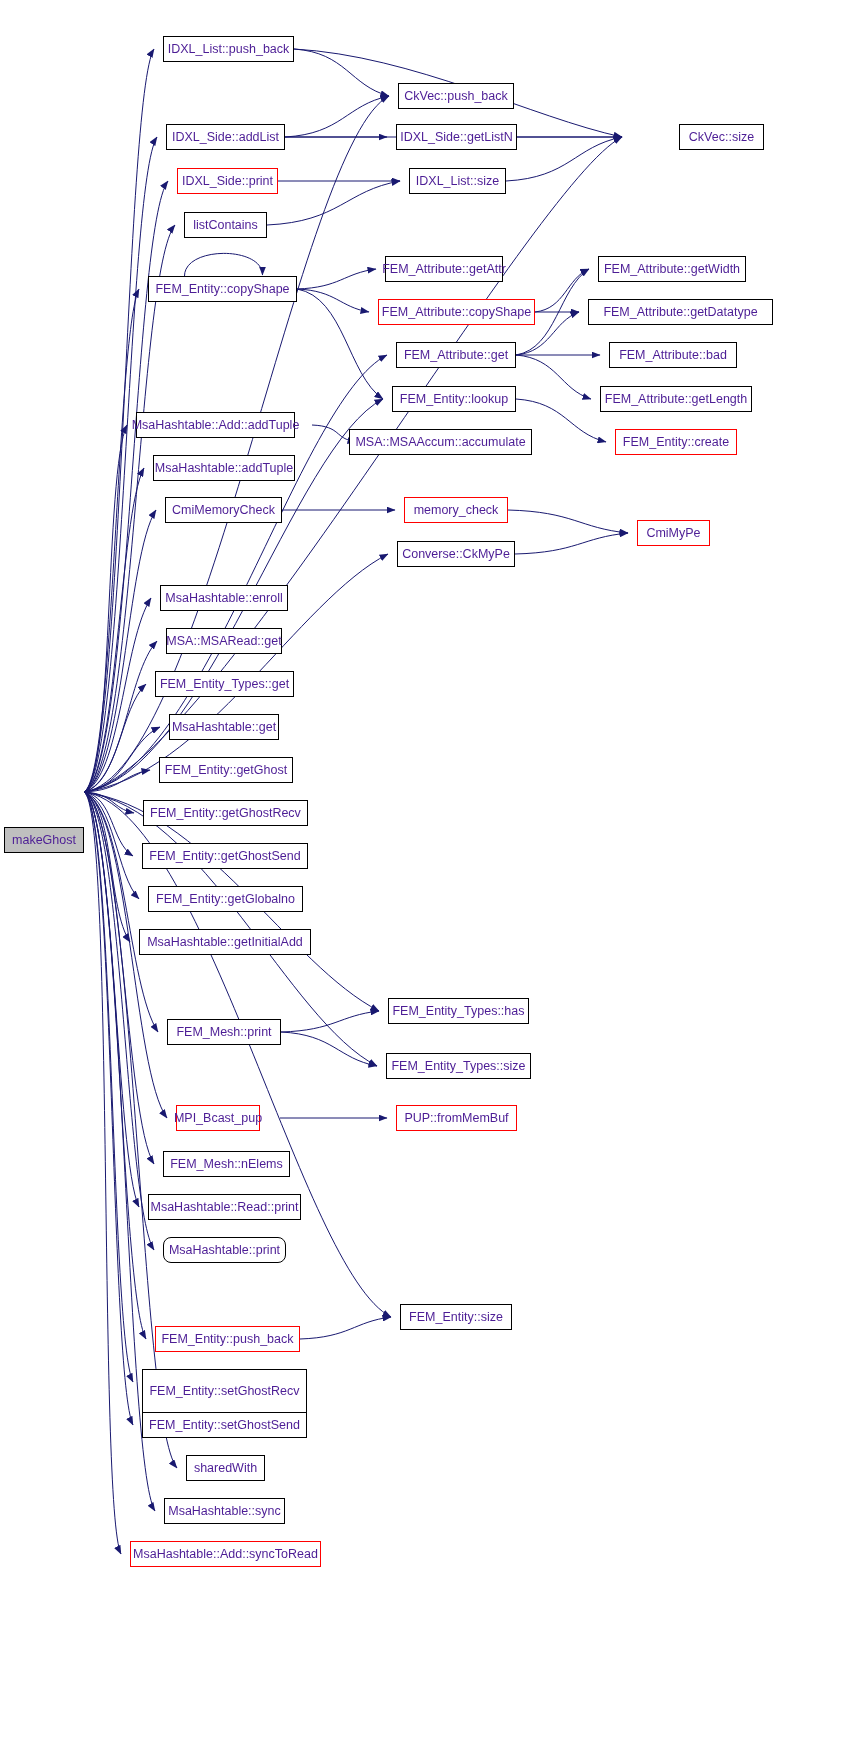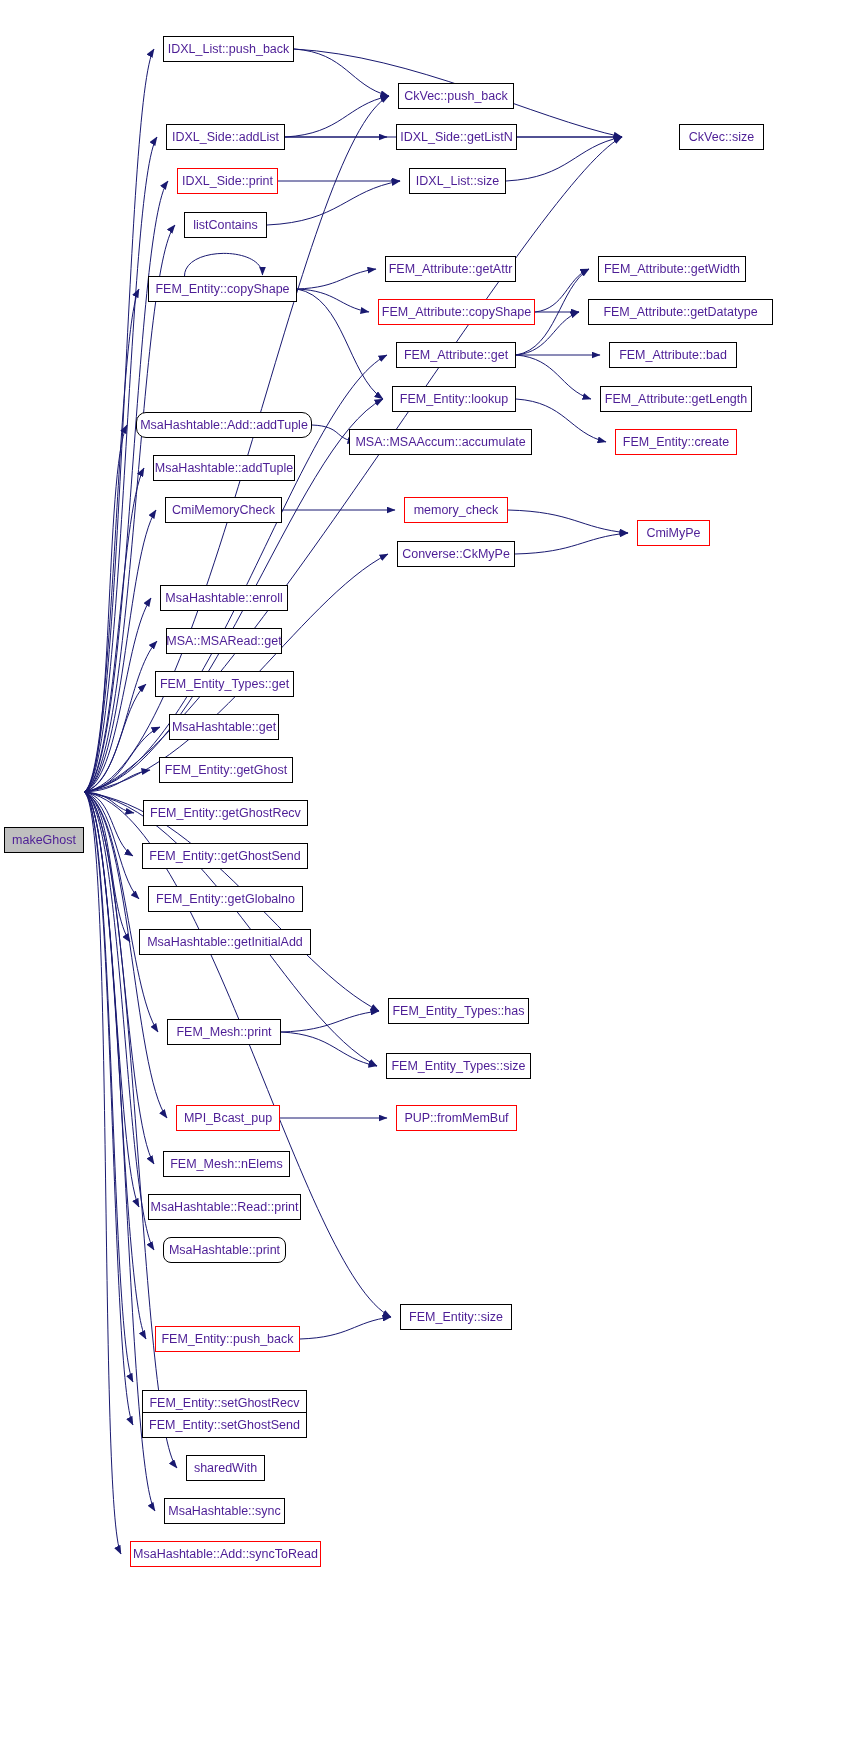--- a/index.html
+++ b/index.html
@@ -112,21 +112,21 @@
     </div>
     <div class="node" style="left: 409px; top: 168px; width: 97px; height: 26px; text-align: right;">
       <span class="nlabel">IDXL_List::size</span>
     </div>
     <div class="node" style="left: 184px; top: 212px; width: 83px; height: 26px;">
       <span class="nlabel">listContains</span>
     </div>
     <div class="node" style="left: 148px; top: 276px; width: 149px; height: 26px;">
       <span class="nlabel">FEM_Entity::copyShape</span>
     </div>
-    <div class="node" style="left: 385px; top: 256px; width: 131px; height: 26px;">
+    <div class="node" style="left: 385px; top: 256px; width: 118px; height: 26px;">
       <span class="nlabel">FEM_Attribute::getAttr</span>
     </div>
     <div class="node red" style="left: 378px; top: 299px; width: 157px; height: 26px;">
       <span class="nlabel">FEM_Attribute::copyShape</span>
     </div>
     <div class="node" style="left: 598px; top: 256px; width: 148px; height: 26px;">
       <span class="nlabel">FEM_Attribute::getWidth</span>
     </div>
     <div class="node" style="left: 588px; top: 299px; width: 185px; height: 26px;">
       <span class="nlabel">FEM_Attribute::getDatatype</span>
@@ -136,21 +136,21 @@
     </div>
     <div class="node" style="left: 609px; top: 342px; width: 128px; height: 26px;">
       <span class="nlabel">FEM_Attribute::bad</span>
     </div>
     <div class="node" style="left: 392px; top: 386px; width: 124px; height: 26px;">
       <span class="nlabel">FEM_Entity::lookup</span>
     </div>
     <div class="node" style="left: 600px; top: 386px; width: 152px; height: 26px;">
       <span class="nlabel">FEM_Attribute::getLength</span>
     </div>
-    <div class="node" style="left: 136px; top: 412px; width: 176px; height: 26px; border-radius: 10px;">
+    <div class="node" style="left: 136px; top: 412px; width: 159px; height: 26px;">
       <span class="nlabel">MsaHashtable::Add::addTuple</span>
     </div>
     <div class="node" style="left: 349px; top: 429px; width: 183px; height: 26px;">
       <span class="nlabel">MSA::MSAAccum::accumulate</span>
     </div>
     <div class="node red" style="left: 615px; top: 429px; width: 122px; height: 26px;">
       <span class="nlabel">FEM_Entity::create</span>
     </div>
     <div class="node" style="left: 153px; top: 455px; width: 142px; height: 26px;">
       <span class="nlabel">MsaHashtable::addTuple</span>
@@ -196,42 +196,42 @@
     </div>
     <div class="node" style="left: 167px; top: 1019px; width: 114px; height: 26px;">
       <span class="nlabel">FEM_Mesh::print</span>
     </div>
     <div class="node" style="left: 388px; top: 998px; width: 141px; height: 26px;">
       <span class="nlabel">FEM_Entity_Types::has</span>
     </div>
     <div class="node" style="left: 386px; top: 1053px; width: 145px; height: 26px;">
       <span class="nlabel">FEM_Entity_Types::size</span>
     </div>
-    <div class="node red" style="left: 176px; top: 1105px; width: 104px; height: 26px;">
+    <div class="node red" style="left: 176px; top: 1105px; width: 84px; height: 26px;">
       <span class="nlabel">MPI_Bcast_pup</span>
     </div>
     <div class="node red" style="left: 396px; top: 1105px; width: 121px; height: 26px;">
       <span class="nlabel">PUP::fromMemBuf</span>
     </div>
     <div class="node" style="left: 163px; top: 1151px; width: 127px; height: 26px;">
       <span class="nlabel">FEM_Mesh::nElems</span>
     </div>
     <div class="node" style="left: 148px; top: 1194px; width: 153px; height: 26px;">
       <span class="nlabel">MsaHashtable::Read::print</span>
     </div>
     <div class="node" style="left: 163px; top: 1237px; width: 123px; height: 26px; border-radius: 8px;">
       <span class="nlabel">MsaHashtable::print</span>
     </div>
     <div class="node" style="left: 400px; top: 1304px; width: 112px; height: 26px;">
       <span class="nlabel">FEM_Entity::size</span>
     </div>
     <div class="node red" style="left: 155px; top: 1326px; width: 145px; height: 26px;">
       <span class="nlabel">FEM_Entity::push_back</span>
     </div>
-    <div class="node" style="left: 142px; top: 1369px; width: 165px; height: 26px; margin-top: 21px;">
+    <div class="node" style="left: 142px; top: 1369px; width: 165px; height: 44px;">
       <span class="nlabel">FEM_Entity::setGhostRecv</span>
     </div>
     <div class="node" style="left: 142px; top: 1412px; width: 165px; height: 26px;">
       <span class="nlabel">FEM_Entity::setGhostSend</span>
     </div>
     <div class="node" style="left: 186px; top: 1455px; width: 79px; height: 26px;">
       <span class="nlabel">sharedWith</span>
     </div>
     <div class="node" style="left: 164px; top: 1498px; width: 121px; height: 26px;">
       <span class="nlabel">MsaHashtable::sync</span>

